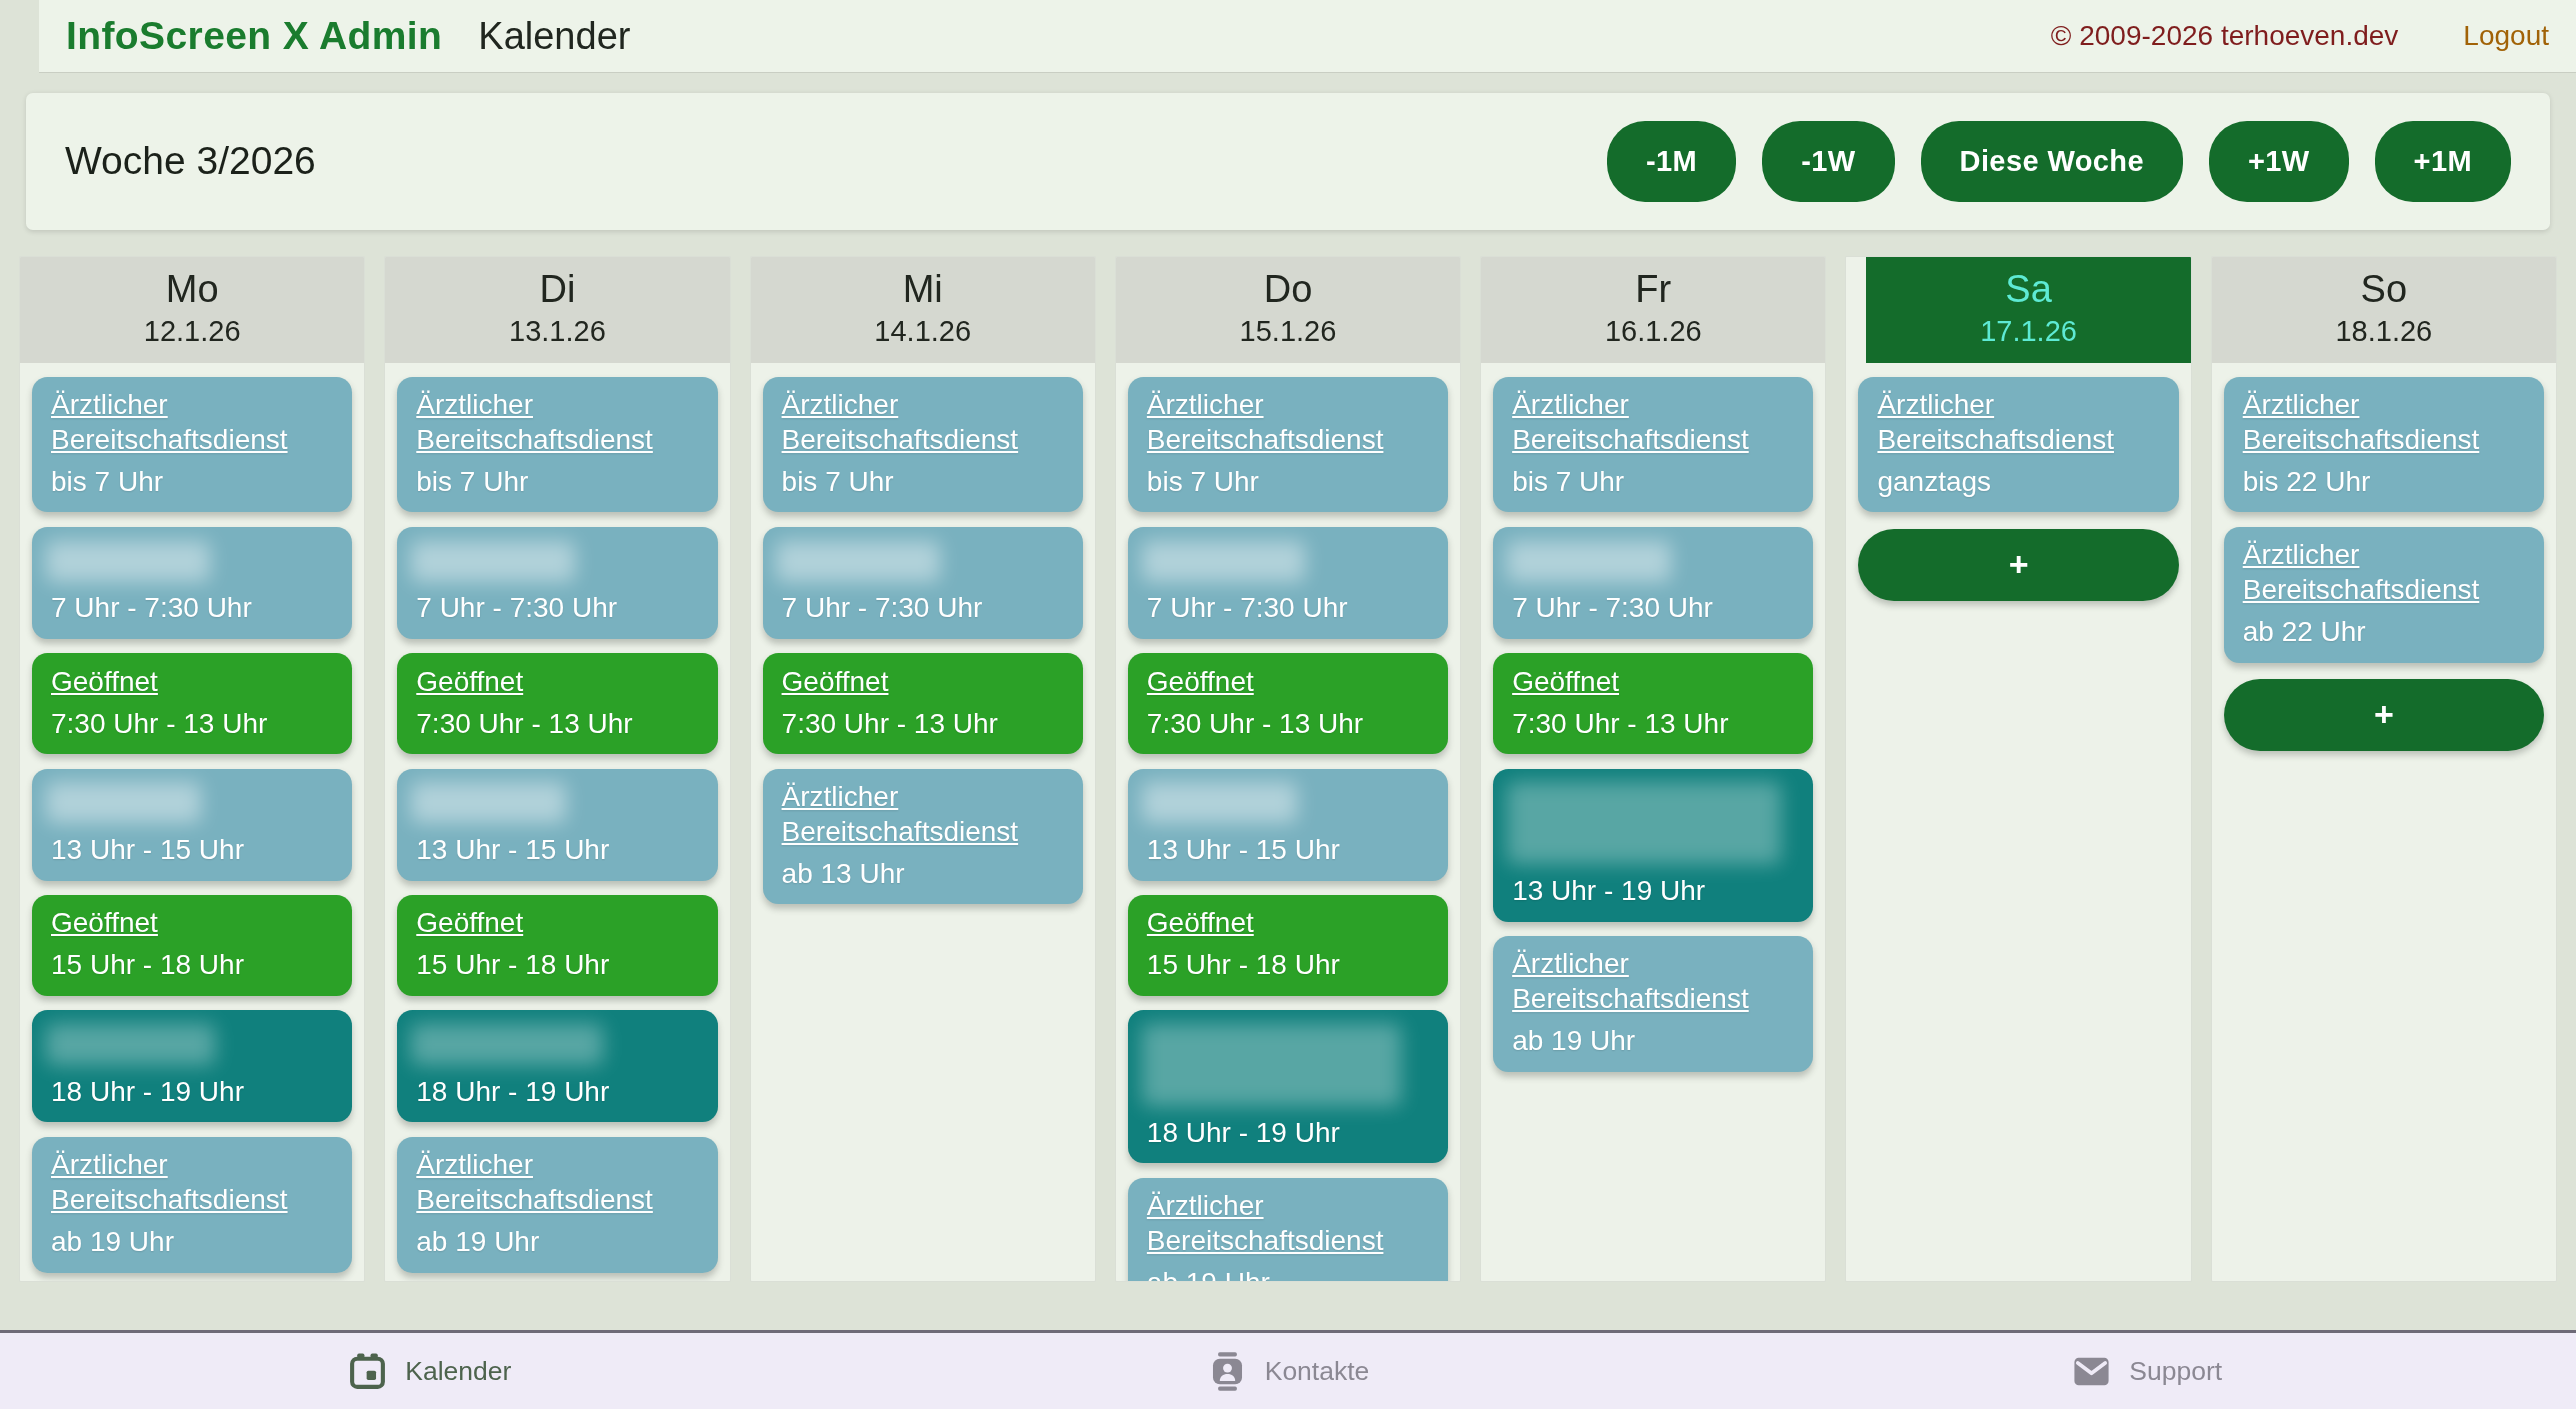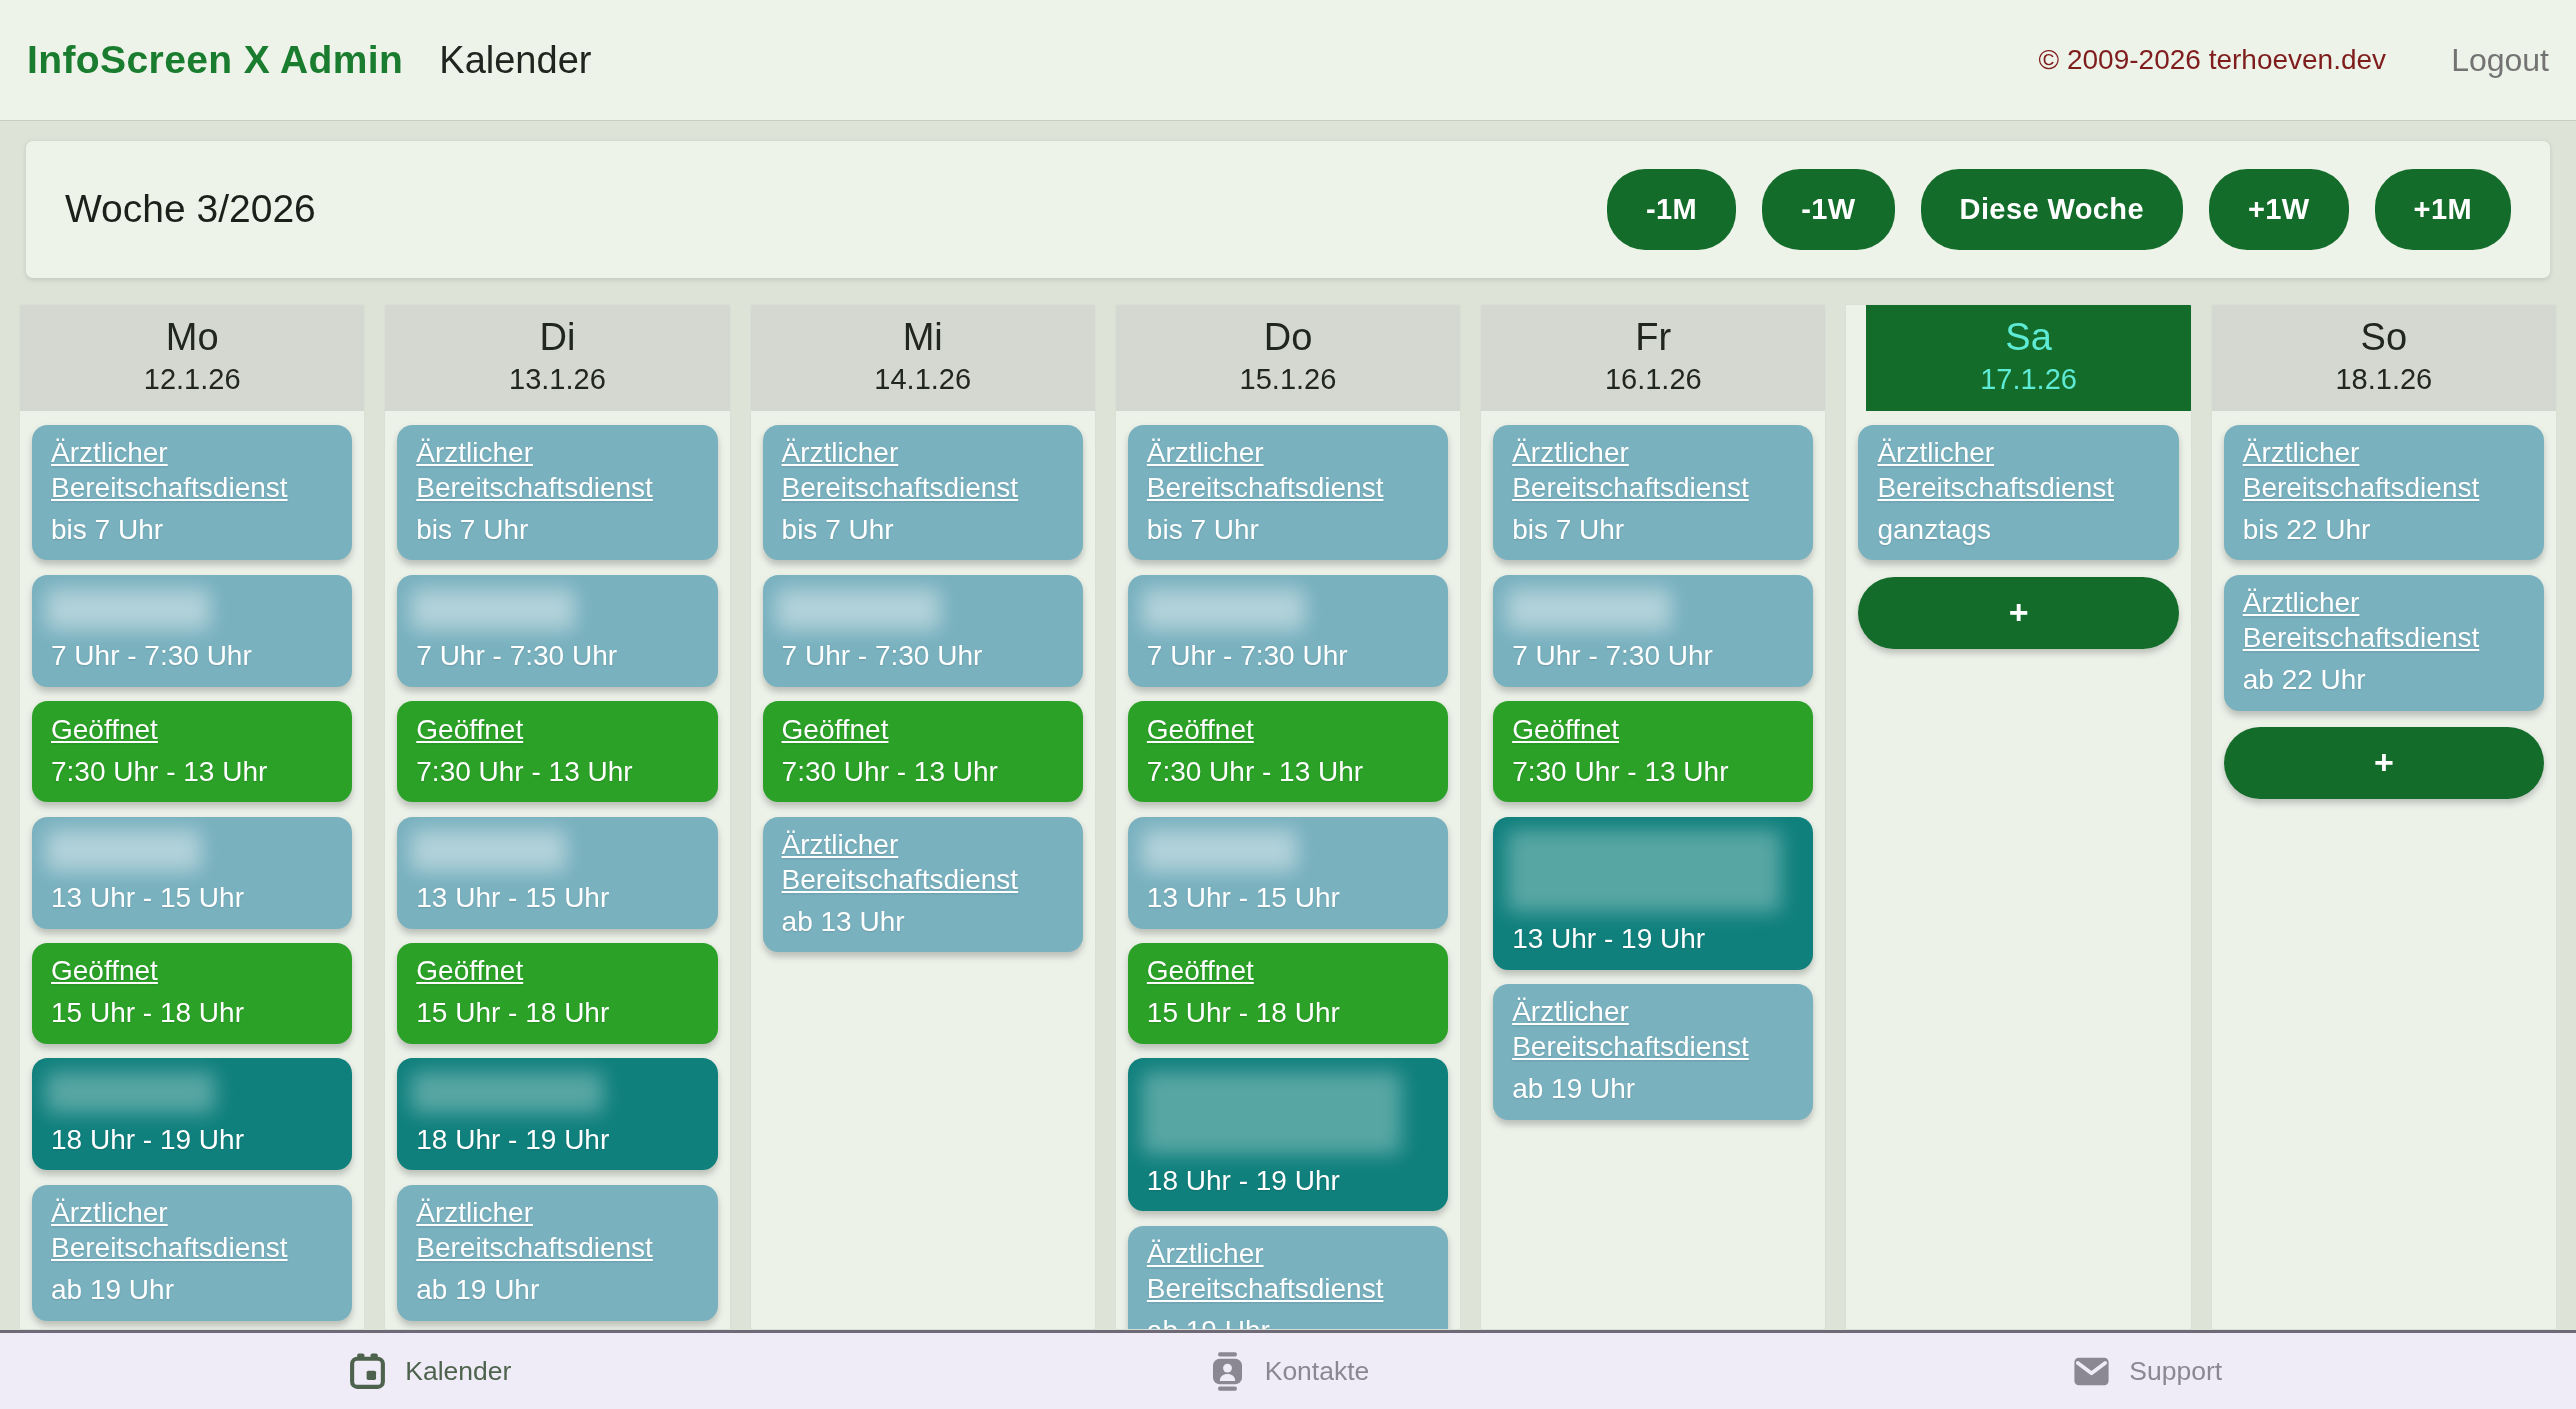--- a/index.html
+++ b/index.html
@@ -7,33 +7,34 @@
   body {
     font-family: "Liberation Sans", "DejaVu Sans", sans-serif;
     background: #dde3d7;
     display: flex;
     flex-direction: column;
     overflow: hidden;
   }
 
   
   .topbar {
-    height: 120px;
+    height: 72px;
     background: #edf3e9;
     display: flex;
     align-items: center;
     padding: 0 27px;
     box-shadow: 0 0.9px 0 rgba(0,0,0,0.10);
     flex: 0 0 auto;
+    margin-left: 39px;
   }
   .brand { font-size: 39px; font-weight: 600; color: #1a7c2e; letter-spacing: 0.4px; }
   .page-title { font-size: 38px; font-weight: 500; color: #20261f; margin-left: 36px; }
   .topbar-spacer { flex: 1; }
   .copyright { font-size: 28px; color: #7f1d1d; }
-  .logout { font-size: 32px; color: #737373; font-weight: 500; margin-left: 65px; cursor: pointer; text-decoration: none; }
+  .logout { font-size: 28px; color: #a16207; font-weight: 500; margin-left: 65px; cursor: pointer; text-decoration: none; }
 
   
   .week-panel {
     margin: 20.5px 26px 0 26px;
     height: 137px;
     background: #edf3e9;
     border-radius: 6.8px;
     box-shadow: 0 1.7px 5.1px rgba(0,0,0,0.12);
     display: flex;
     align-items: center;

